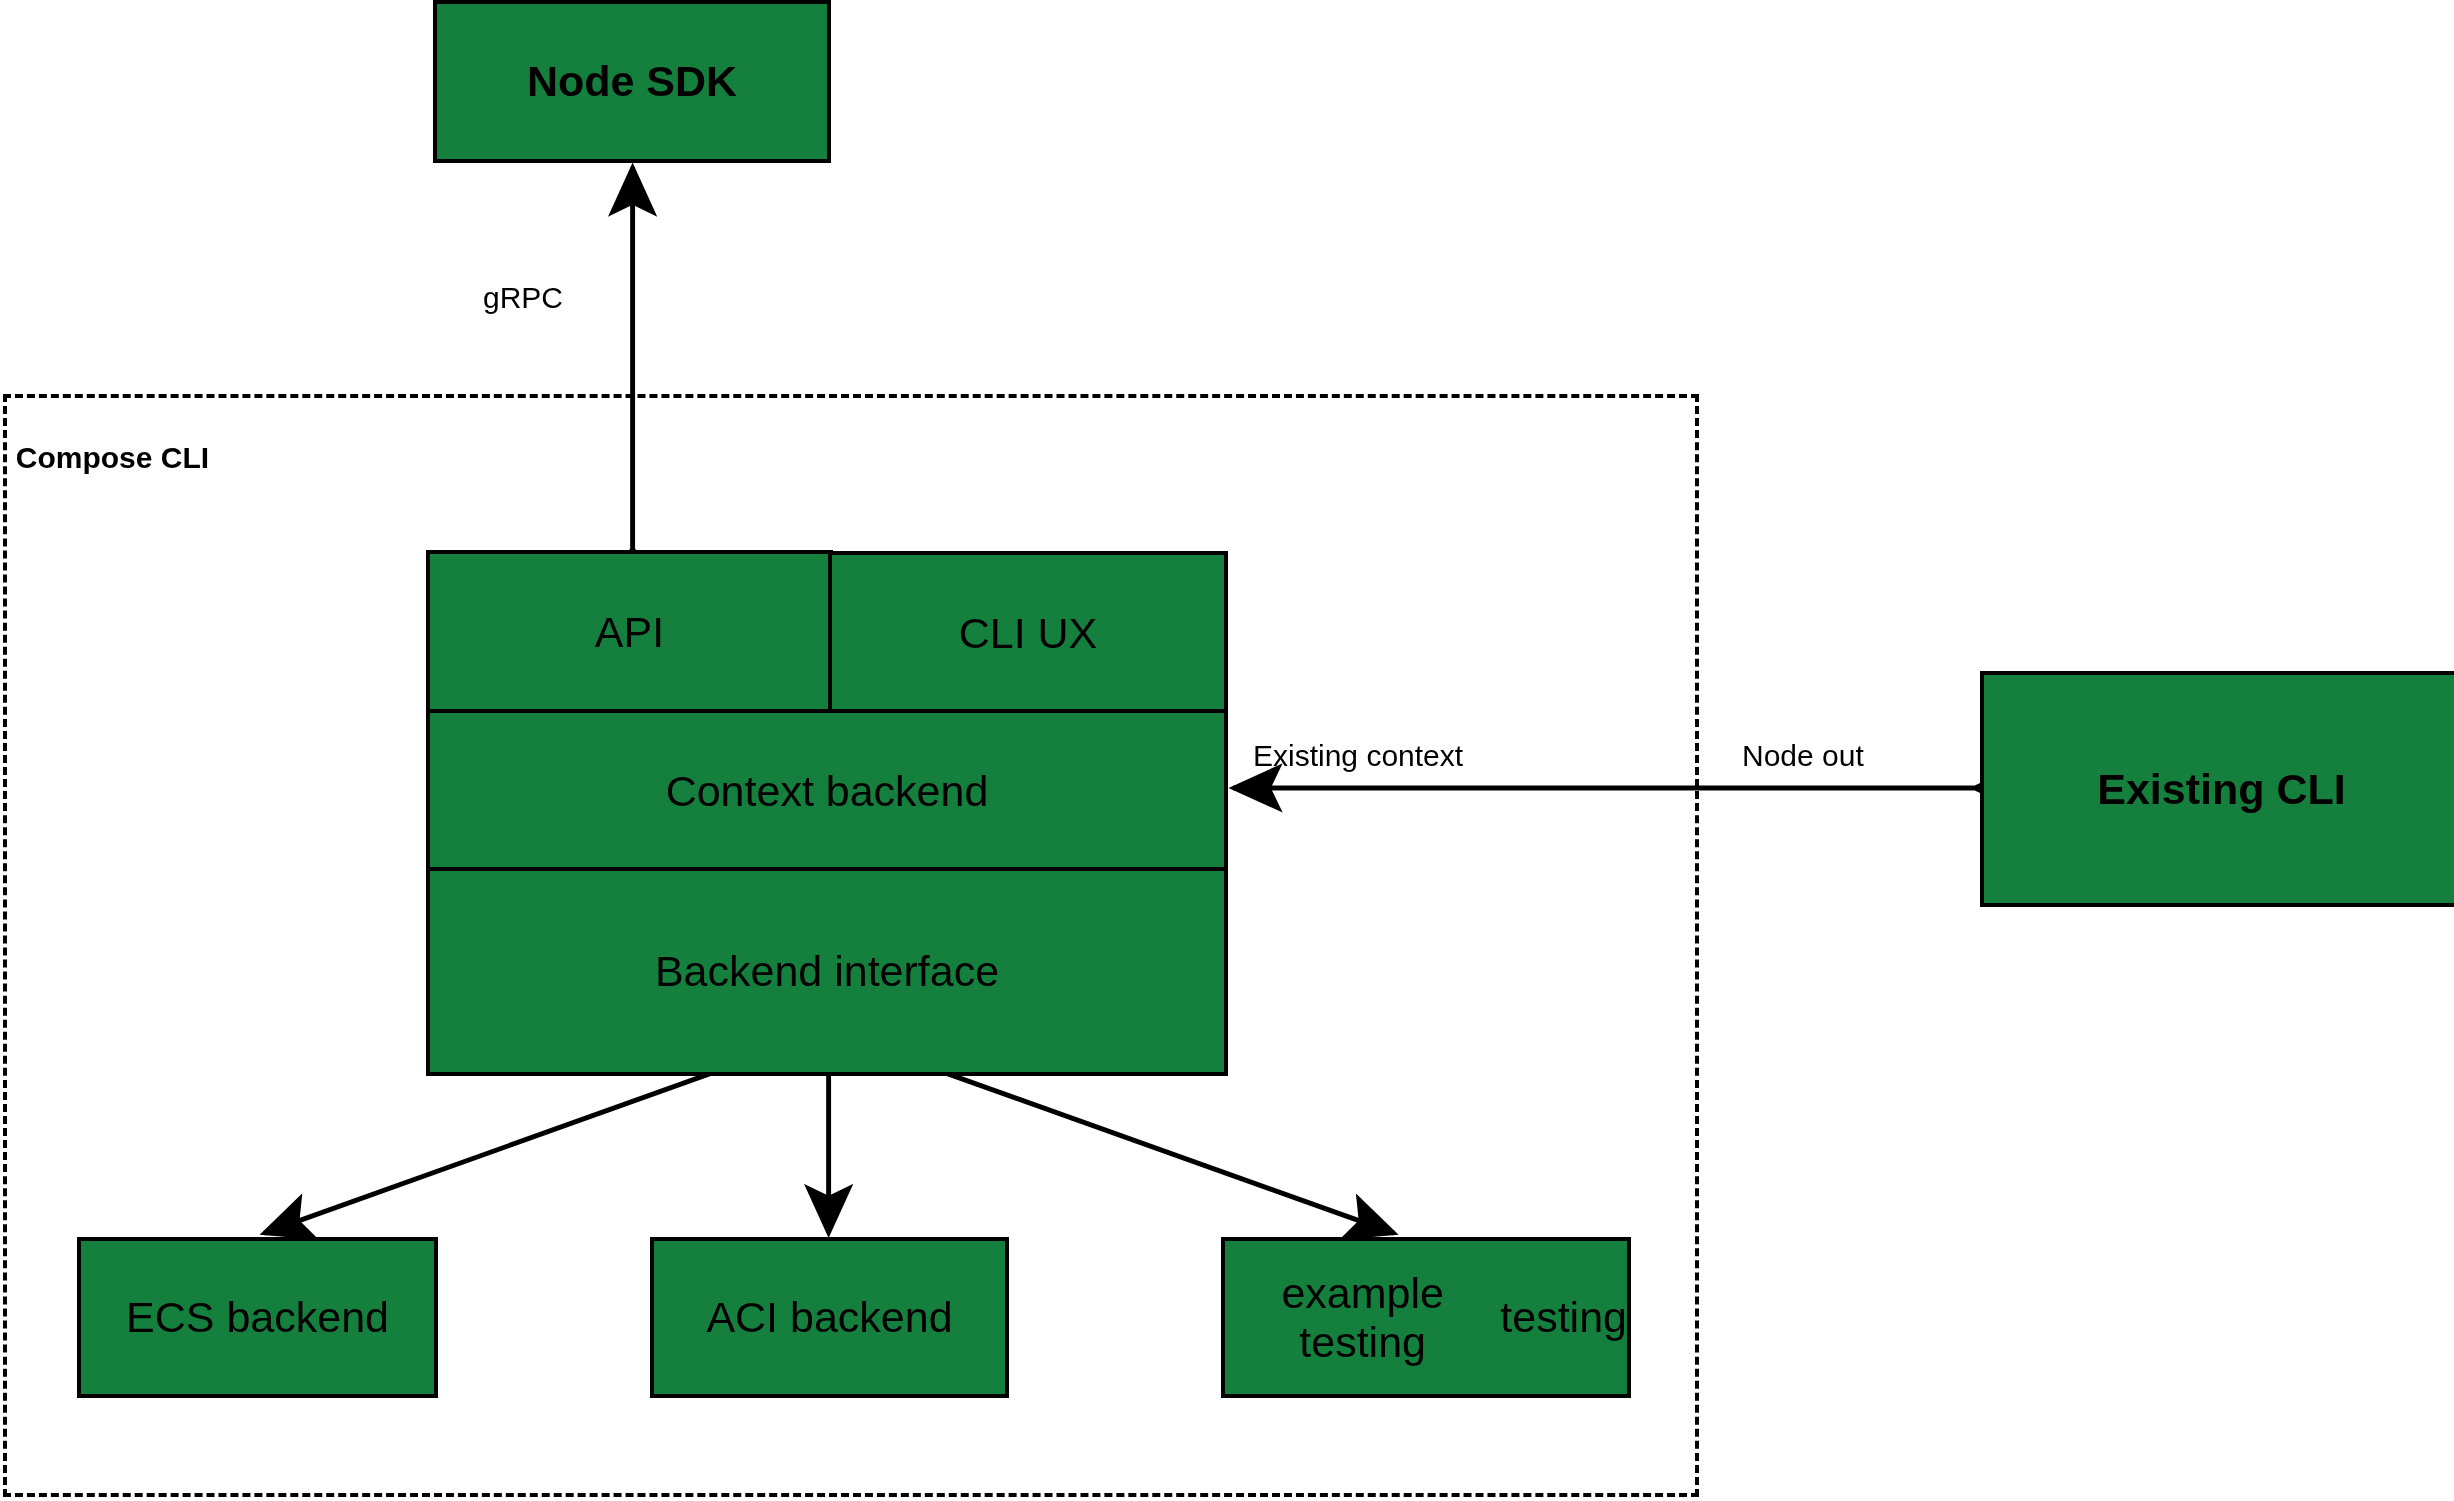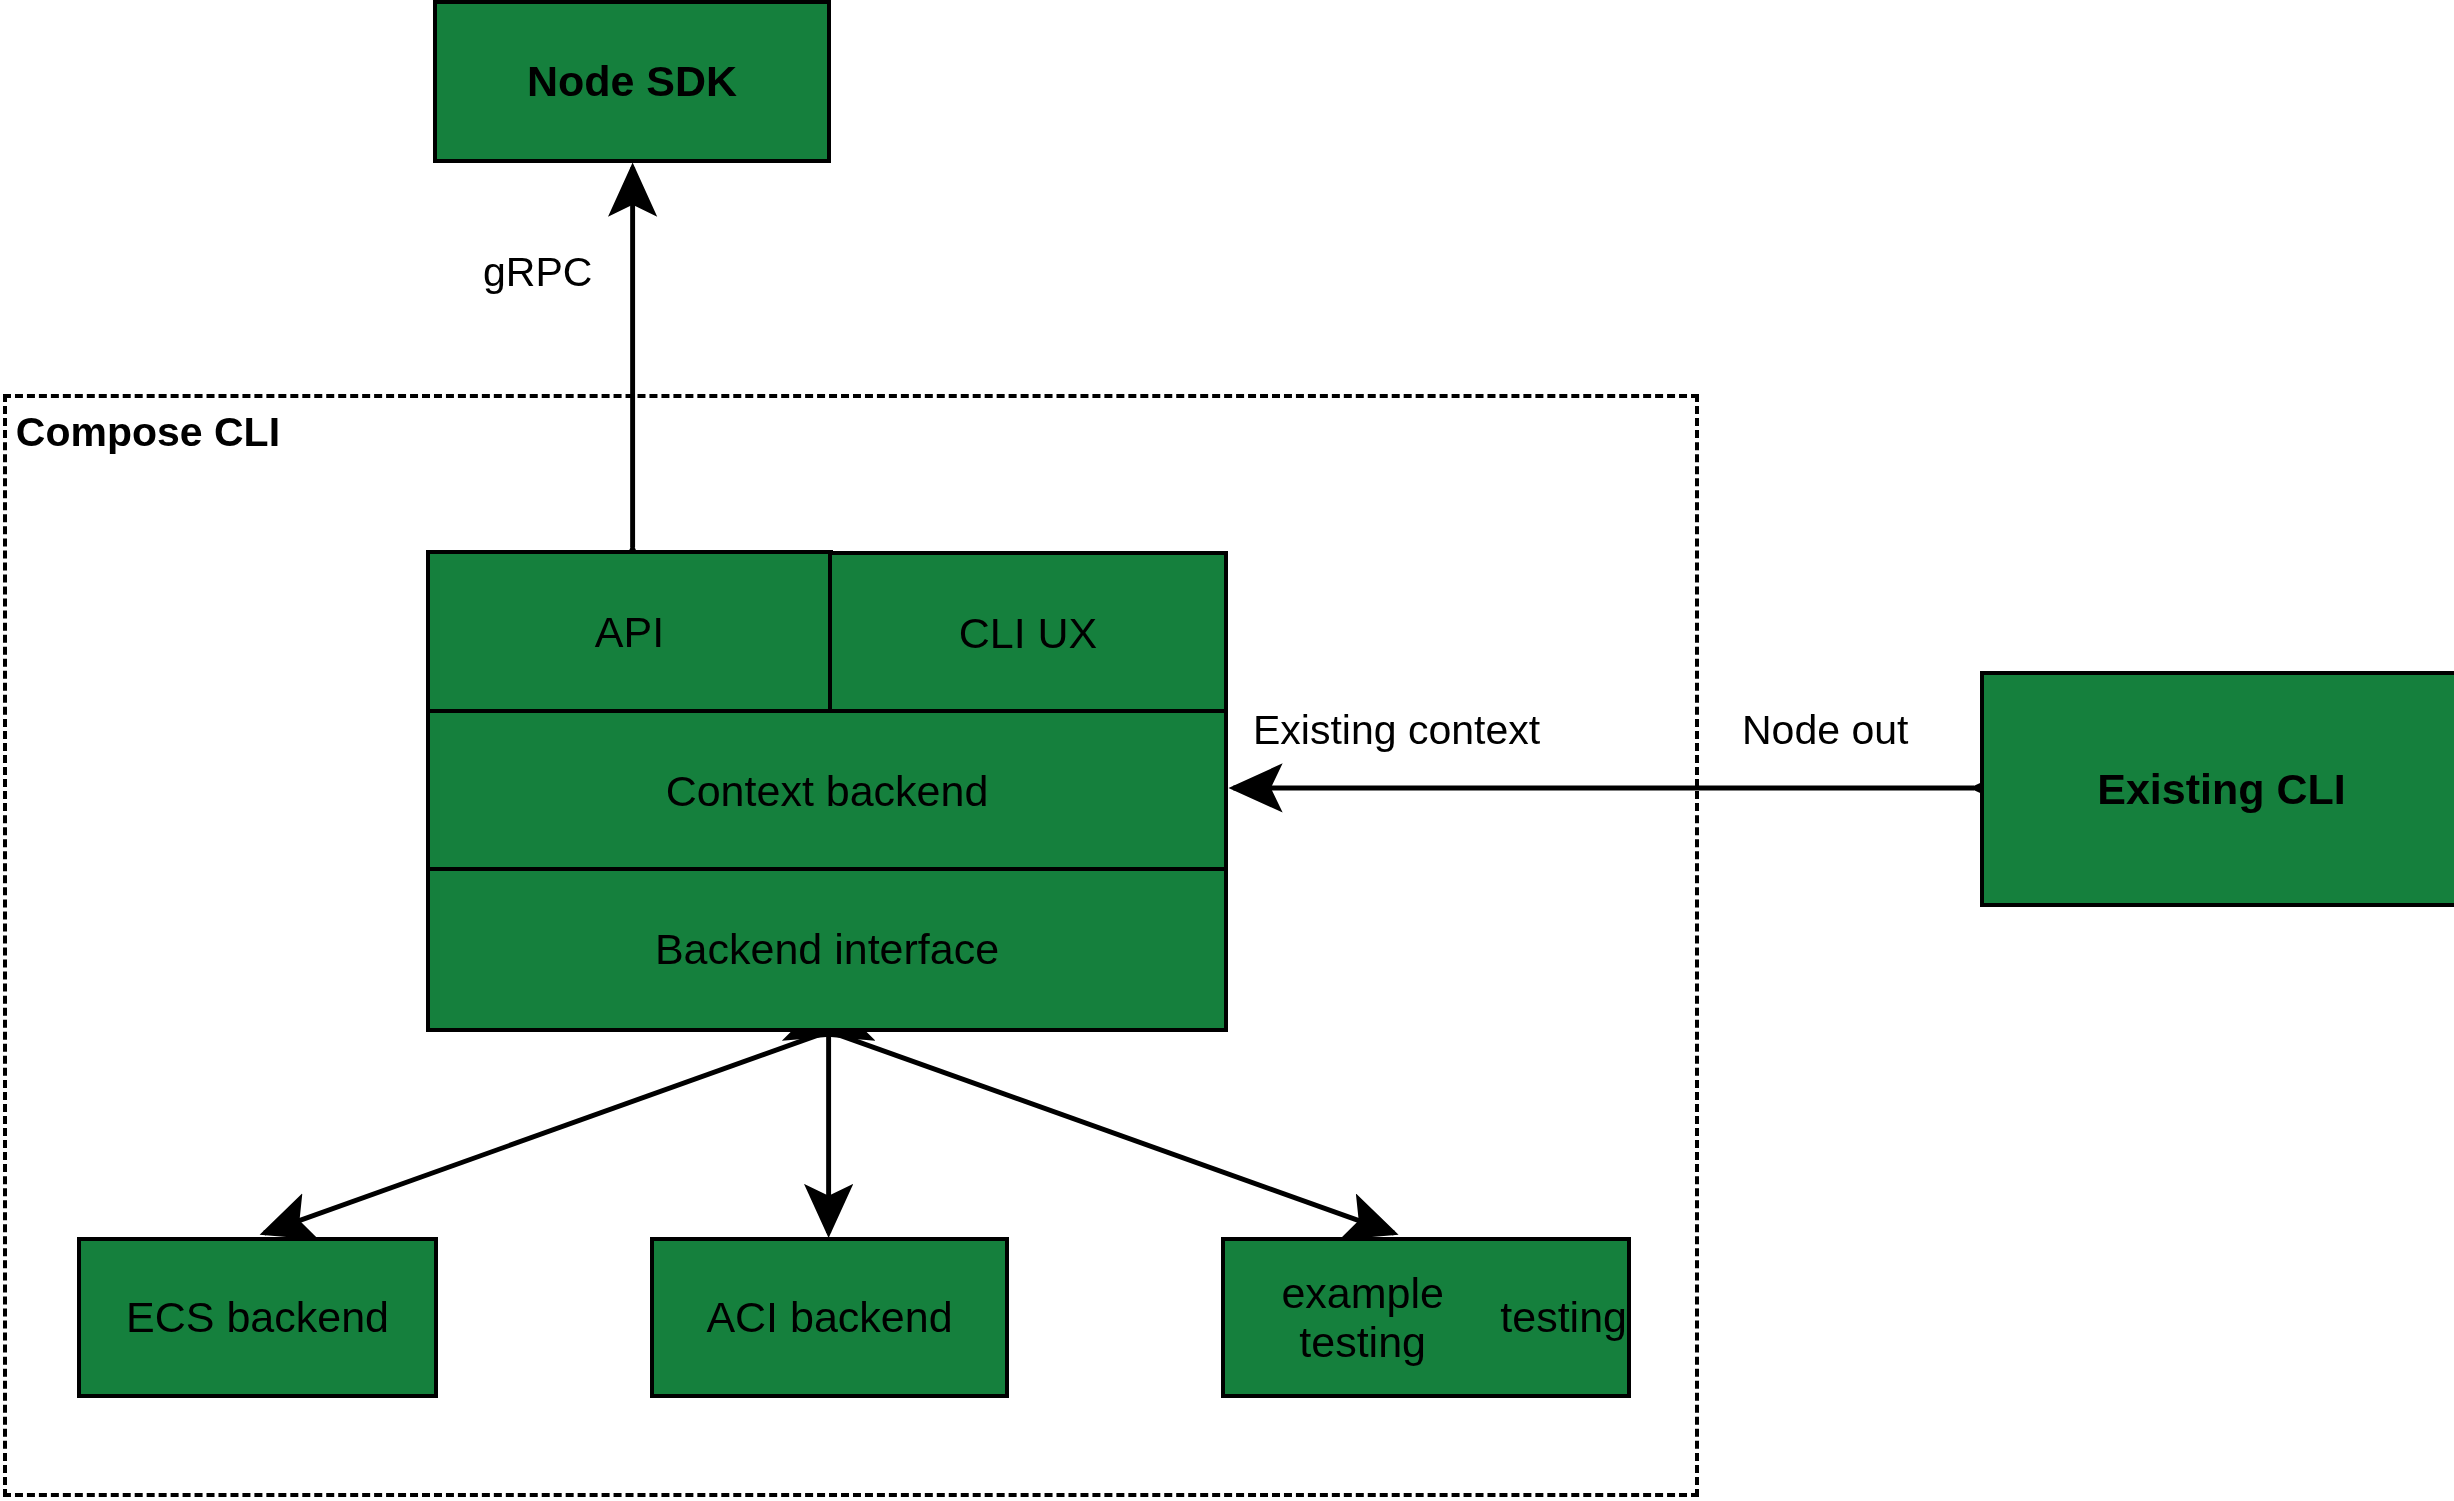--- a/index.html
+++ b/index.html
@@ -50,21 +50,21 @@
     font-weight: bold;
     color: #000000;
     white-space: nowrap;
   }
   .edge-label {
     position: absolute;
     color: #000000;
     white-space: nowrap;
     background: transparent;
   }
-  .f42 { font-size: 41px; }
+  .f42 { font-size: 30px; margin-top: 32px; }
   .f44 { font-size: 43px; }
 </style>
 </head>
 <body>
 
 <div id="canvas">
 
   <div class="group-box" style="left:3px; top:394px; width:1696px; height:1103px;"></div>
   <div class="group-label f42" style="left:15.8px; top:409px;">Compose CLI</div>
 
@@ -88,21 +88,21 @@
 
   <div class="node-box bold f44" style="left:433px; top:0px; width:398px; height:163px;">Node SDK</div>
 
   <div style="position:absolute; left:426px; top:550px; width:802px; height:483px;">
 
     <div class="node-box f44" style="left:0px; top:0px; width:407px; height:164px;">API</div>
     <div class="node-box f44" style="left:402px; top:1px; width:400px; height:164px;">CLI UX</div>
 
     <div class="node-box f44" style="left:0px; top:159px; width:802px; height:164px;">Context backend</div>
 
-    <div class="node-box f44" style="left:0px; top:317px; width:802px; height:165px;">Backend interface</div>
+    <div class="node-box f44" style="left:0px; top:317px; width:802px; height:209px;">Backend interface</div>
   </div>
 
   <div class="node-box bold f44" style="left:1980px; top:671px; width:483px; height:236px;">Existing CLI</div>
 
   <div class="node-box f44" style="left:650px; top:1237px; width:359px; height:161px;">ACI backend</div>
 
   <div class="node-box f44" style="left:77px; top:1237px; width:361px; height:161px;">ECS backend</div>
 
   <div class="node-box f44" style="left:1221px; top:1237px; width:410px; height:161px; flex-direction:row;">
     <span>example testing</span>

